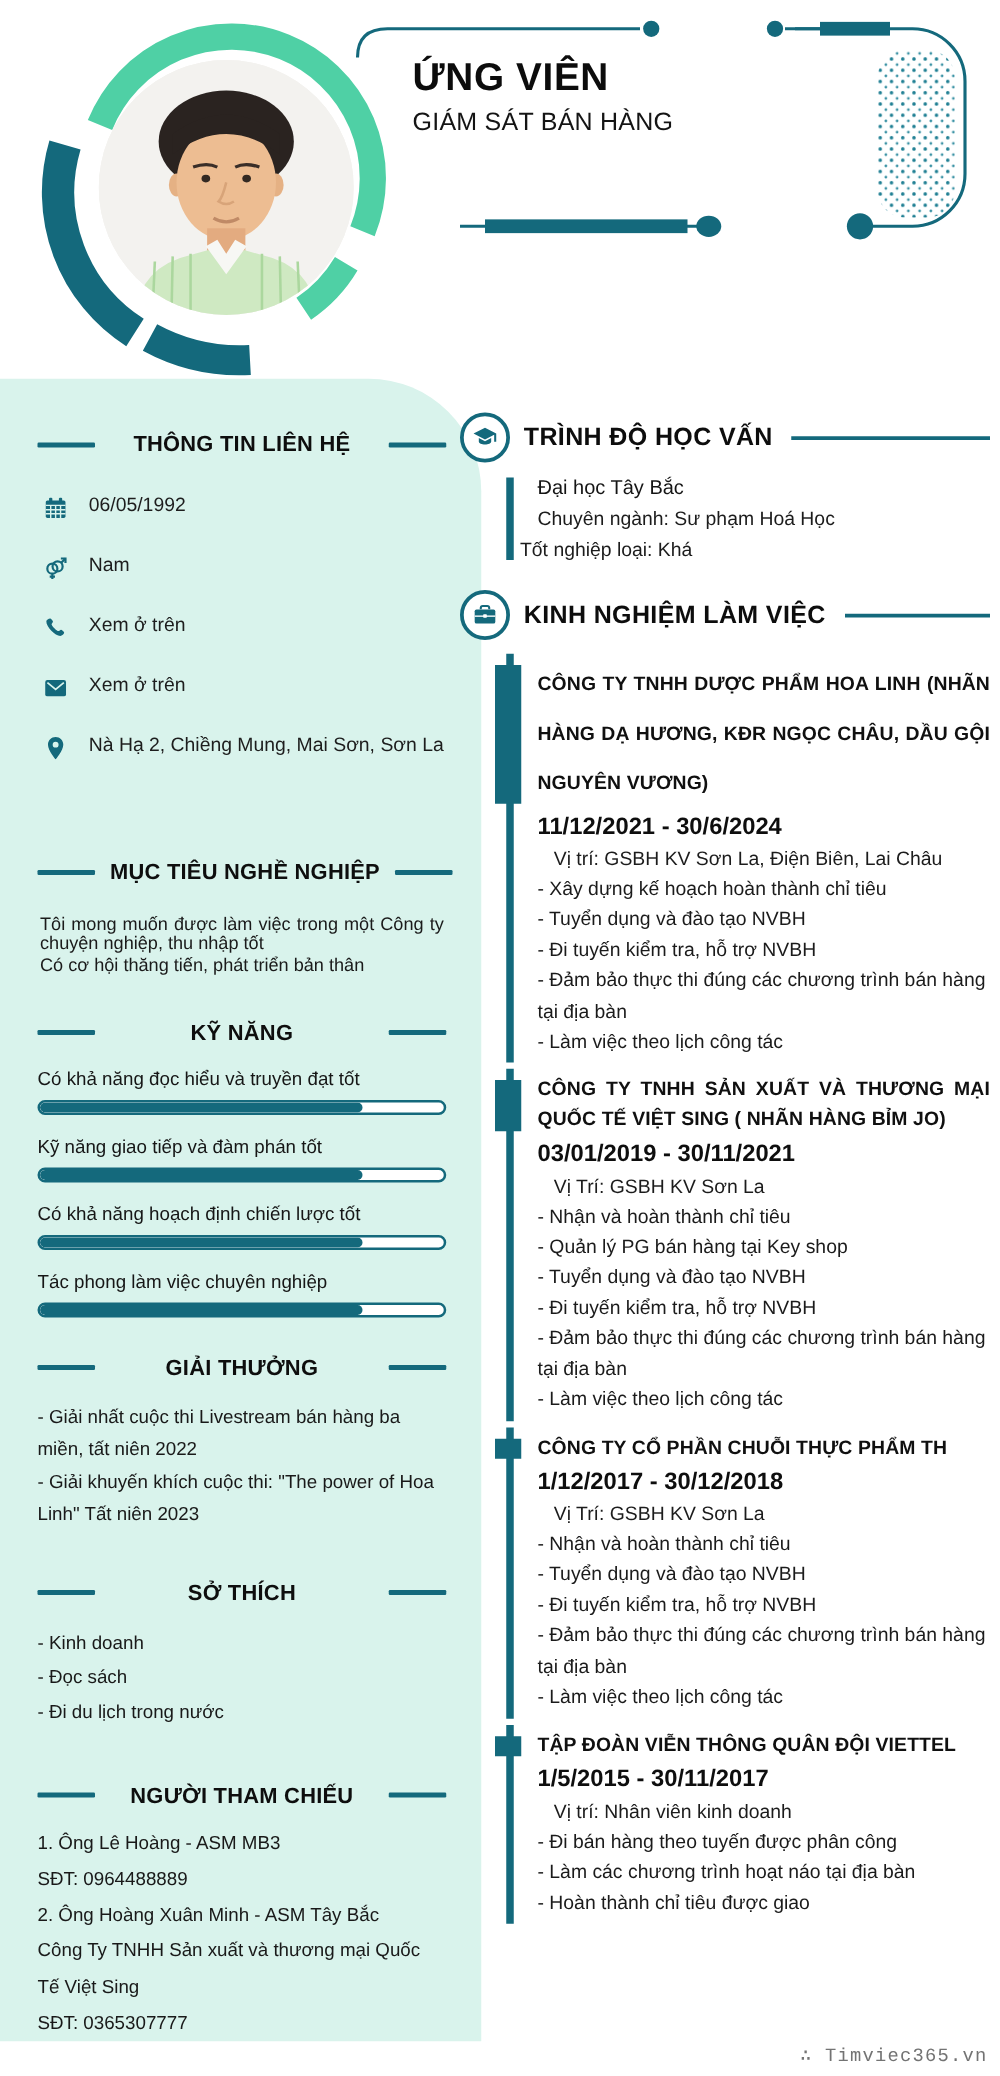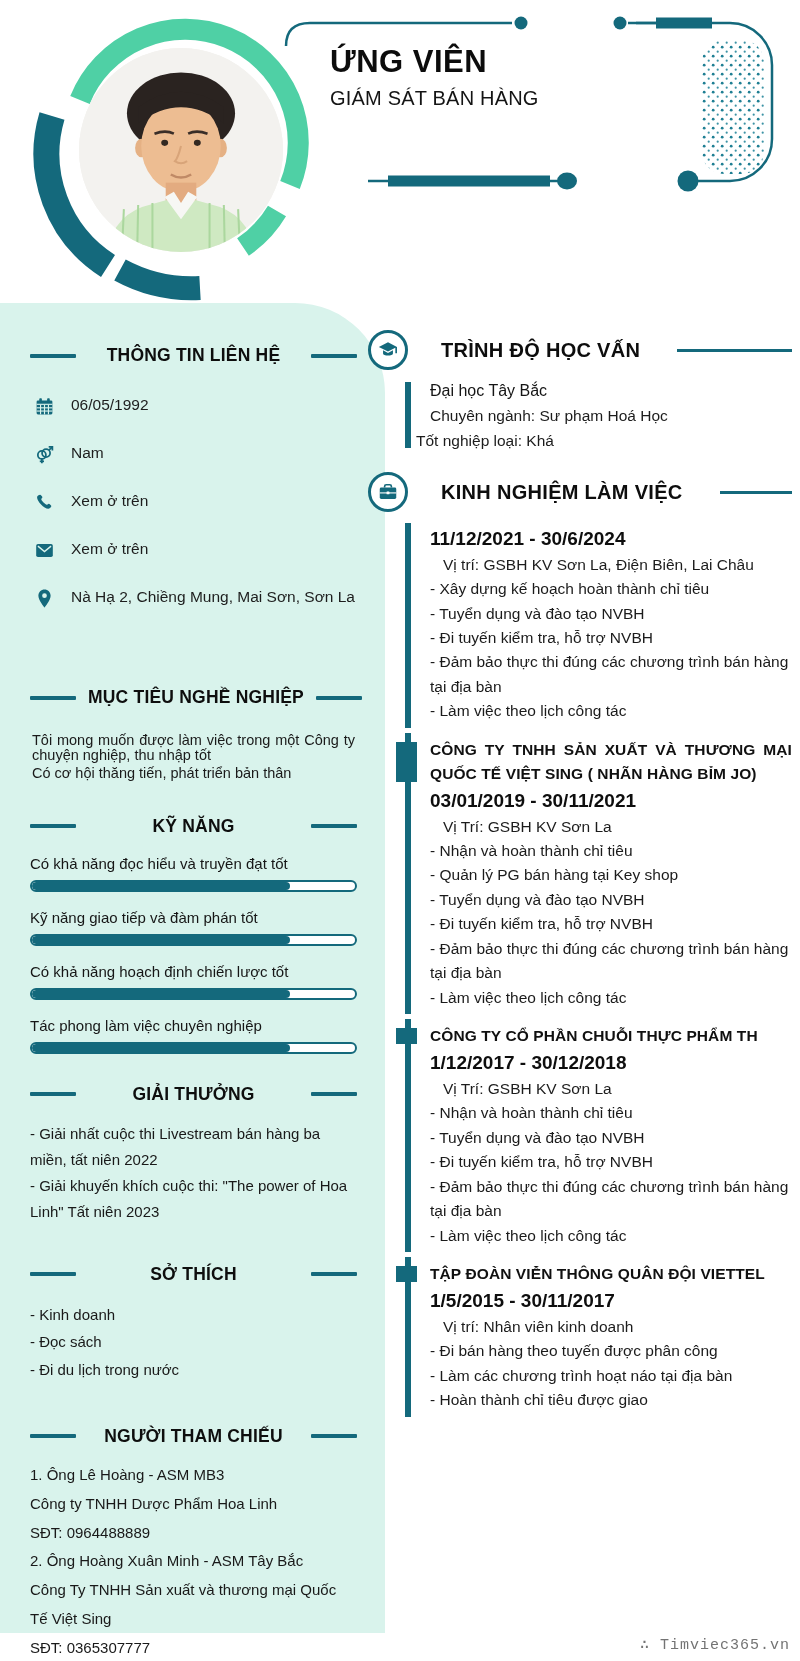--- a/index.html
+++ b/index.html
@@ -49,21 +49,21 @@
   #hobbies{margin-top:38px}
   .hobby-lines{margin-top:16px}
   .hobby{font-size:15px;line-height:1.85;color:#191919}
 
   #refs{margin-top:42px}
   .ref-lines{margin-top:14px}
   .ref{font-size:15px;line-height:1.92;color:#191919}
 
   
   .right-col{position:absolute;left:368px;top:330px;width:424px}
-  .r-head{display:flex;align-items:center;gap:33px}
+  .r-head{display:flex;align-items:center;gap:11px}
   .r-icon{width:40px;height:40px;border:3px solid var(--teal);border-radius:50%;display:flex;
           align-items:center;justify-content:center;flex:none;background:#fff}
   .r-icon svg{width:22px;height:22px}
   .r-head h2{font-size:20px;color:#0d0d0d;letter-spacing:.3px;white-space:nowrap}
   .r-line{flex:1;height:3px;background:var(--teal);margin-left:4px;min-width:36px}
 
   .edu{margin:12px 0 22px 28px;position:relative;padding-left:34px}
   .vline{position:absolute;left:9px;top:0;bottom:2px;width:6px;background:var(--teal)}
   .edu-school{font-weight:400;font-size:16px;margin-bottom:7px}
   .edu-line{font-size:15.5px;margin-bottom:7px;color:#1c1c1c}
@@ -289,21 +289,20 @@
     </div>
 
     <div id="refs">
       <div class="sec-head">
         <span class="dash"></span>
         <span class="sec-title">NGƯỜI THAM CHIẾU</span>
         <span class="dash"></span>
       </div>
       <div class="ref-lines">
         <div class="ref">1. Ông Lê Hoàng - ASM MB3</div>
-        <div class="ref">Công ty TNHH Dược Phẩm Hoa Linh</div>
         <div class="ref">SĐT: 0964488889</div>
         <div class="ref">2. Ông Hoàng Xuân Minh - ASM Tây Bắc</div>
         <div class="ref">Công Ty TNHH Sản xuất và thương mại Quốc Tế Việt Sing</div>
         <div class="ref">SĐT: 0365307777</div>
       </div>
     </div>
   </div>
 
   <div class="right-col">
 
@@ -335,20 +334,21 @@
           </svg>
       </span>
       <h2>KINH NGHIỆM LÀM VIỆC</h2>
       <span class="r-line"></span>
     </div>
 
     <div class="jobs">
 
       <div class="job">
         <span class="vline"></span>
+        <div class="jt wide">CÔNG TY TNHH DƯỢC PHẨM HOA LINH (NHÃN HÀNG DẠ HƯƠNG, KĐR NGỌC CHÂU, DẦU GỘI NGUYÊN VƯƠNG)</div>
         <div class="jp">11/12/2021 - 30/6/2024</div>
         <div class="pos">Vị trí: GSBH KV Sơn La, Điện Biên, Lai Châu</div>
         <div class="duty">- Xây dựng kế hoạch hoàn thành chỉ tiêu</div>
         <div class="duty">- Tuyển dụng và đào tạo NVBH</div>
         <div class="duty">- Đi tuyến kiểm tra, hỗ trợ NVBH</div>
         <div class="duty">- Đảm bảo thực thi đúng các chương trình bán hàng tại địa bàn</div>
         <div class="duty">- Làm việc theo lịch công tác</div>
       </div>
 
       <div class="job">

